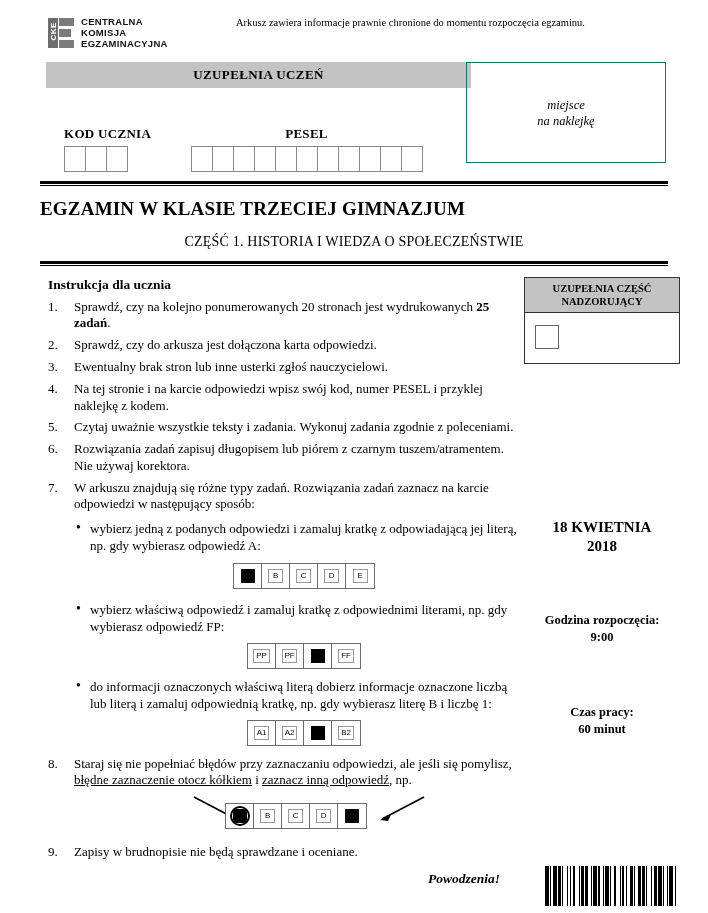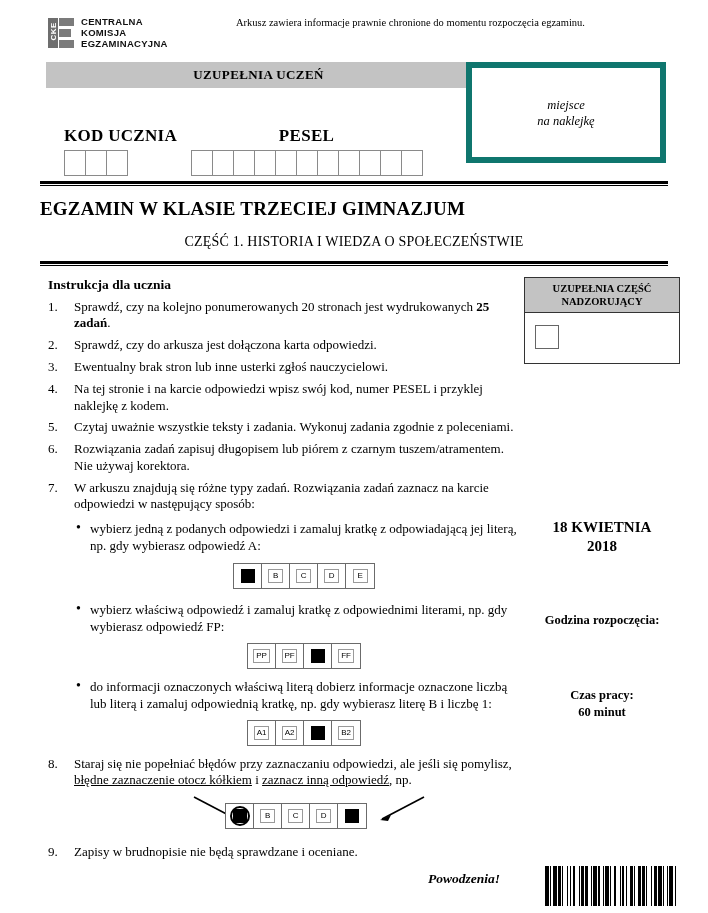--- a/index.html
+++ b/index.html
@@ -112,21 +112,21 @@
   .fields-row {
     position: relative;
     height: 72px;
   }
   .field-group {
     position: absolute;
     text-align: center;
   }
   .field-label {
     font-weight: bold;
-    font-size: 17px;
+    font-size: 13px;
     letter-spacing: 0.3px;
     margin-bottom: 4px;
     text-align: center;
   }
   .boxes {
     display: flex;
   }
   .boxes .cell {
     width: 22px;
     height: 26px;
@@ -137,21 +137,21 @@
   }
   .kod-group { left: 18px; top: 38px; }
   .pesel-group { left: 145px; top: 38px; }
 
   .sticker-box {
     position: absolute;
     right: 0;
     top: 0;
     width: 200px;
     height: 101px;
-    border: 6px solid #0f766e;
+    border: 1px solid #0f766e;
     display: flex;
     align-items: center;
     justify-content: center;
     text-align: center;
     font-style: italic;
     font-size: 12.5px;
     line-height: 16px;
     box-sizing: border-box;
   }
 
@@ -614,20 +614,21 @@
       </div>
     </div>
 
     <div class="date-block">
       <div>18 KWIETNIA</div>
       <div>2018</div>
     </div>
 
     <div class="start-block">
       <div>Godzina rozpoczęcia:</div>
+      <div>9:00</div>
     </div>
 
     <div class="time-block">
       <div>Czas pracy:</div>
       <div>60 minut</div>
     </div>
   </div>
 
   <div class="barcode">
       <i style="width: 2.67857%; background: rgb(0, 0, 0);"></i>

